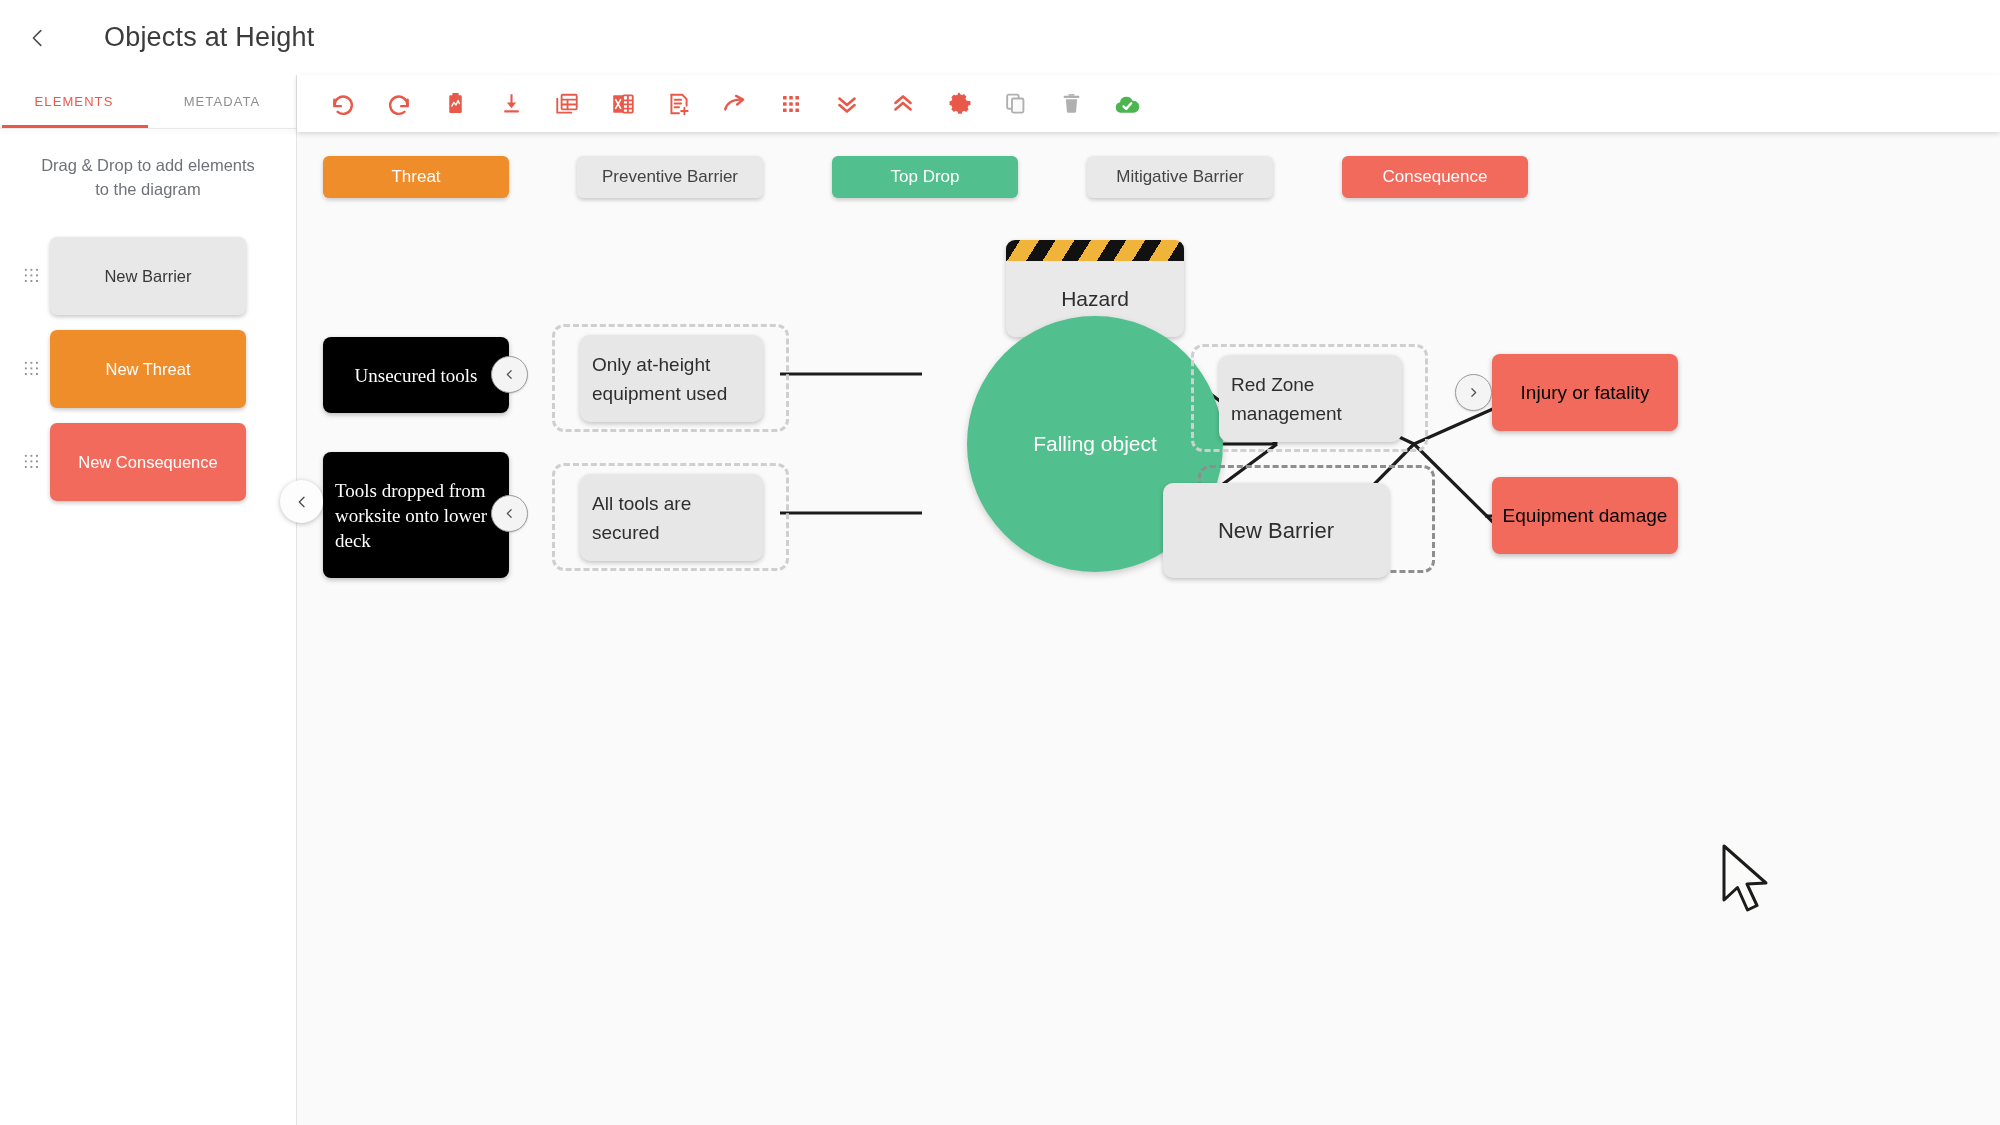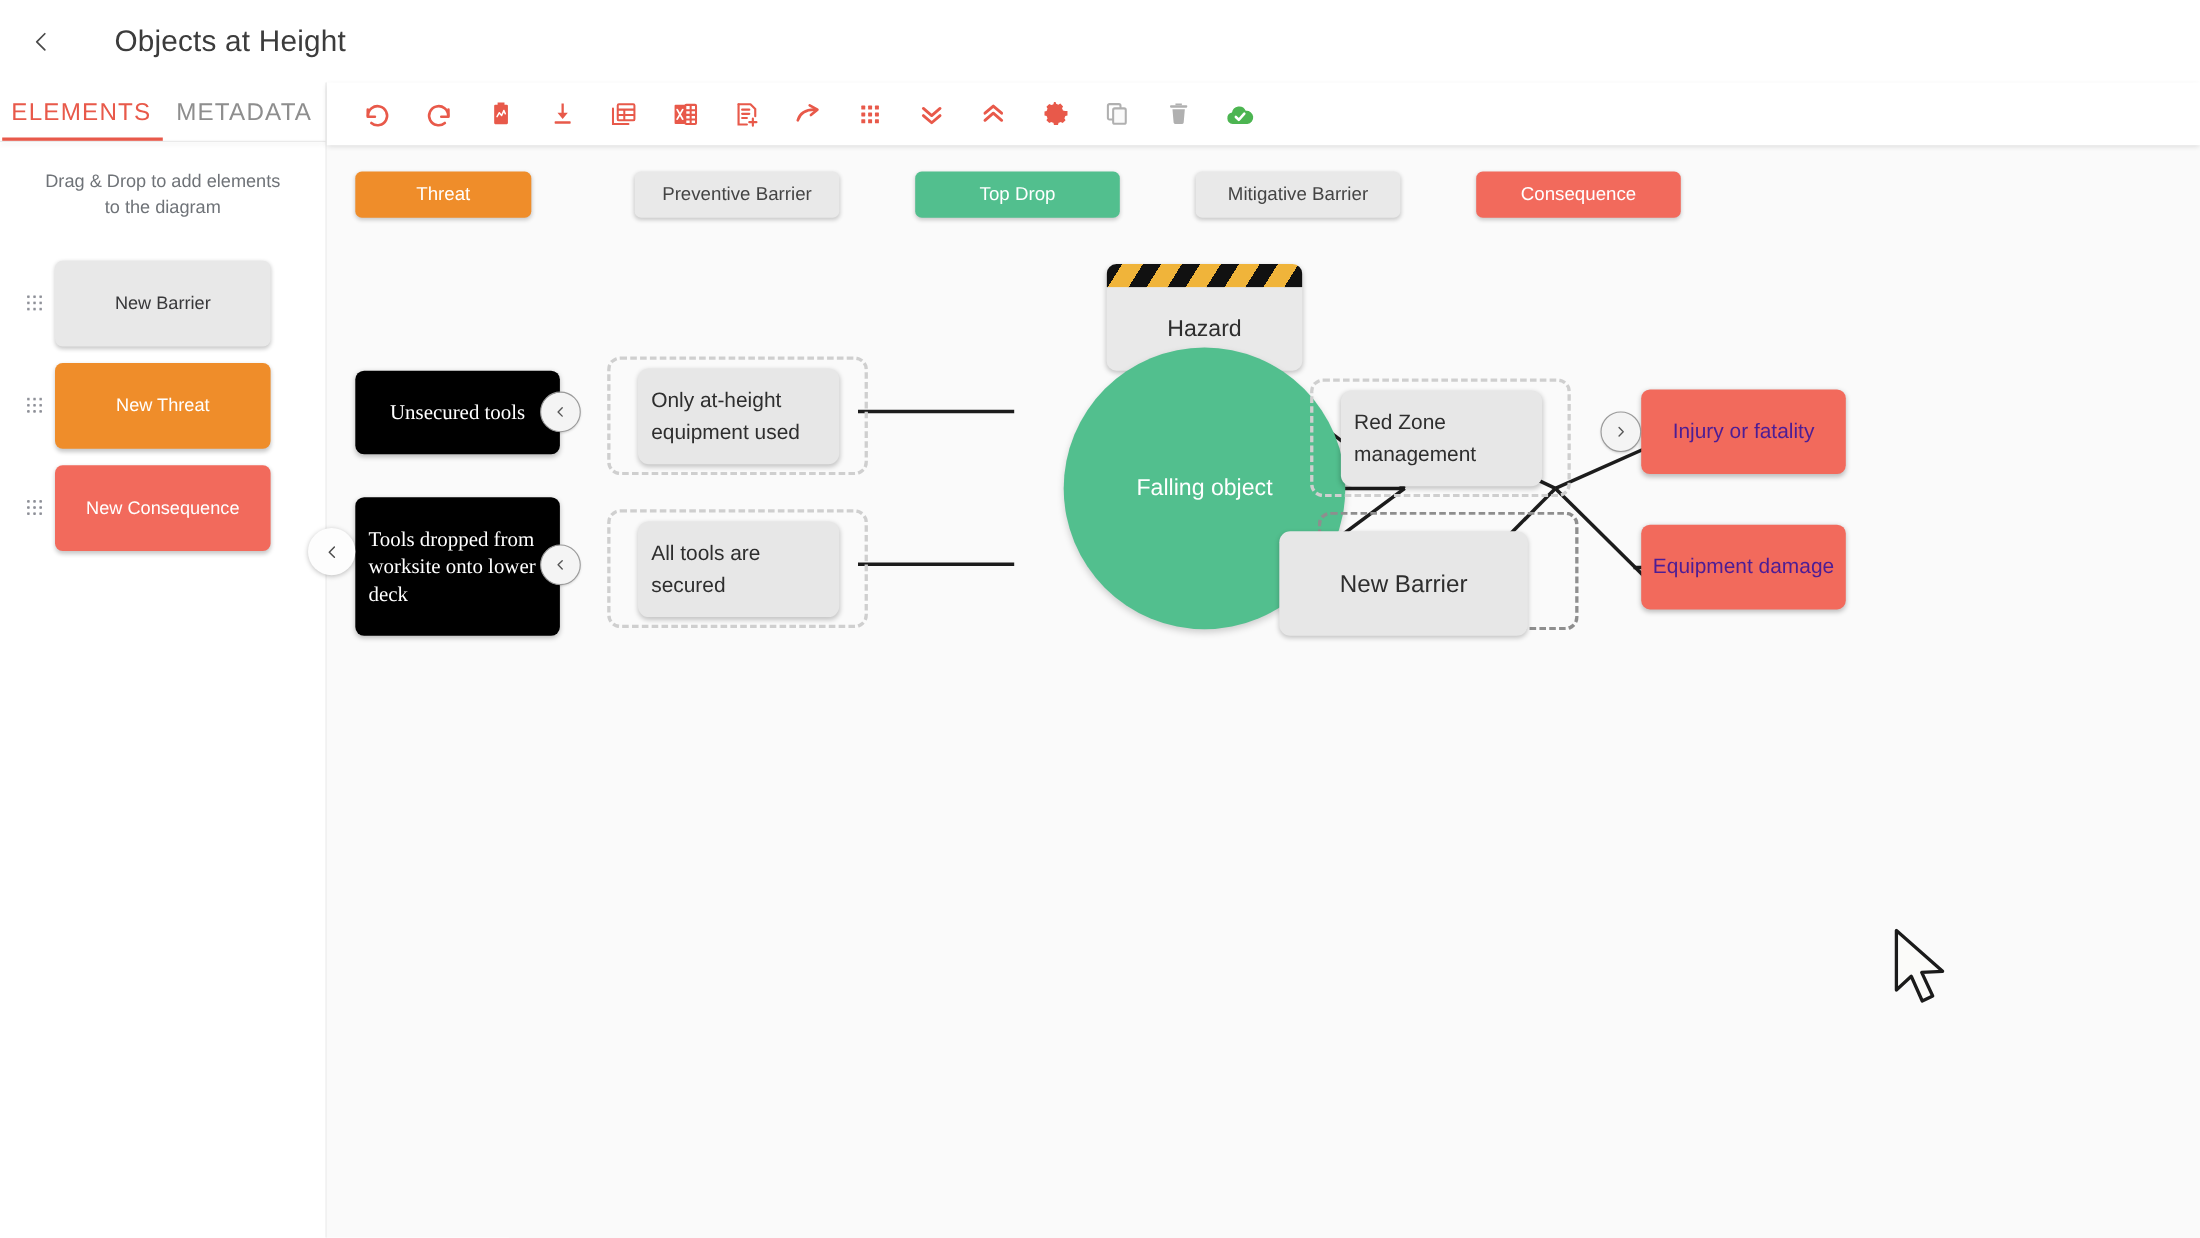--- a/index.html
+++ b/index.html
@@ -28,21 +28,21 @@
   }
 
   
   #leftpanel {
     position: absolute; left: 0; top: 75px; width: 297px; height: 1050px;
     background: #ffffff; border-right: 1px solid #e4e4e4;
   }
   #tabs { display: flex; height: 53px; position: relative; }
   .tab {
     flex: 1; display: flex; align-items: center; justify-content: center;
-    font-size: 22px; letter-spacing: 1.1px; color: #8e8e8e; cursor: pointer;
+    font-size: 13px; letter-spacing: 1.1px; color: #8e8e8e; cursor: pointer;
     font-weight: 500;
   }
   .tab.active { color: #e8594a; }
   #tab-underline {
     position: absolute; left: 2px; bottom: 0; width: 146px; height: 3px;
     background: #e8594a;
   }
   #panel-shadow {
     height: 1px; background: #e8e8e8;
     box-shadow: 0 2px 5px rgba(0,0,0,.13);
@@ -127,21 +127,21 @@
 
   .threat-box {
     background: #000000; color: #fff; border-radius: 8px;
     display: flex; align-items: center; justify-content: center;
     text-align: left; font-size: 19px; line-height: 25px;
     box-shadow: 0 2px 5px rgba(0,0,0,.25); padding: 0 12px;
     cursor: pointer;
     font-family: Liberation Serif, serif;
   }
   .cons-box {
-    background: #f26a5c; color: #4c1d95; border-radius: 8px;
+    background: #f26a5c; color: #000000; border-radius: 8px;
     display: flex; align-items: center; justify-content: center;
     text-align: center; font-size: 19px; line-height: 25px;
     box-shadow: 0 2px 5px rgba(0,0,0,.25); padding: 0 2px;
     cursor: pointer;
   }
   .barrier-box {
     background: #e7e7e7; color: #2e2e2e; border-radius: 10px;
     display: flex; align-items: center; justify-content: center;
     text-align: left; font-size: 19px; line-height: 29px;
     box-shadow: 0 2px 5px rgba(0,0,0,.22); padding: 0 12px;
@@ -372,21 +372,21 @@
       <line x1="1117" y1="312" x2="1216" y2="268"></line>
       <line x1="1117" y1="312" x2="1216" y2="410"></line>
       <line x1="1024" y1="268" x2="1117" y2="312"></line>
       <line x1="1024" y1="406" x2="1117" y2="312"></line>
 
       <line x1="1218" y1="261" x2="1340" y2="261"></line>
       <line x1="1188" y1="384" x2="1340" y2="384"></line>
     </g>
   </svg>
 
-  <div class="node legend lg-threat" style="left:26px;  top:24px;  width:160px;text-align:center;">Threat</div>
+  <div class="node legend lg-threat" style="left:26px;  top:24px;  width:186px;text-align:center;">Threat</div>
   <div class="node legend lg-prev" style="left:280px; top:24px;  width:186px;">Preventive Barrier</div>
   <div class="node legend lg-top" style="left:535px; top:24px;  width:186px;">Top Drop</div>
   <div class="node legend lg-mit" style="left:790px; top:24px;  width:186px;">Mitigative Barrier</div>
   <div class="node legend lg-cons" style="left:1045px;top:24px;  width:186px;">Consequence</div>
 
   <div class="node hazard-box" style="left:709px; top:108px; width:178px; height:97px;">
     <div class="hazard-stripe"></div>
     <div class="hazard-label">Hazard</div>
   </div>
 

